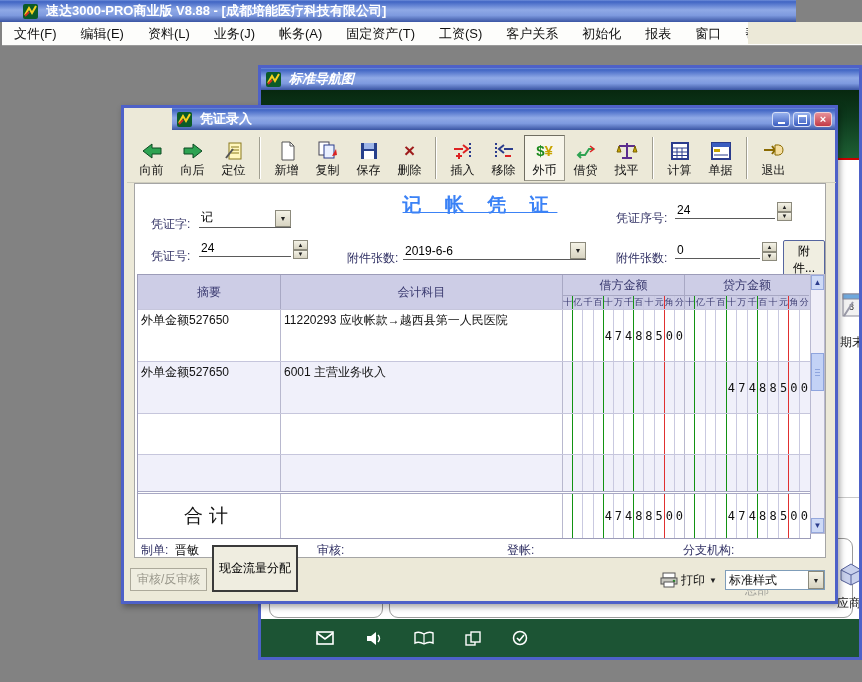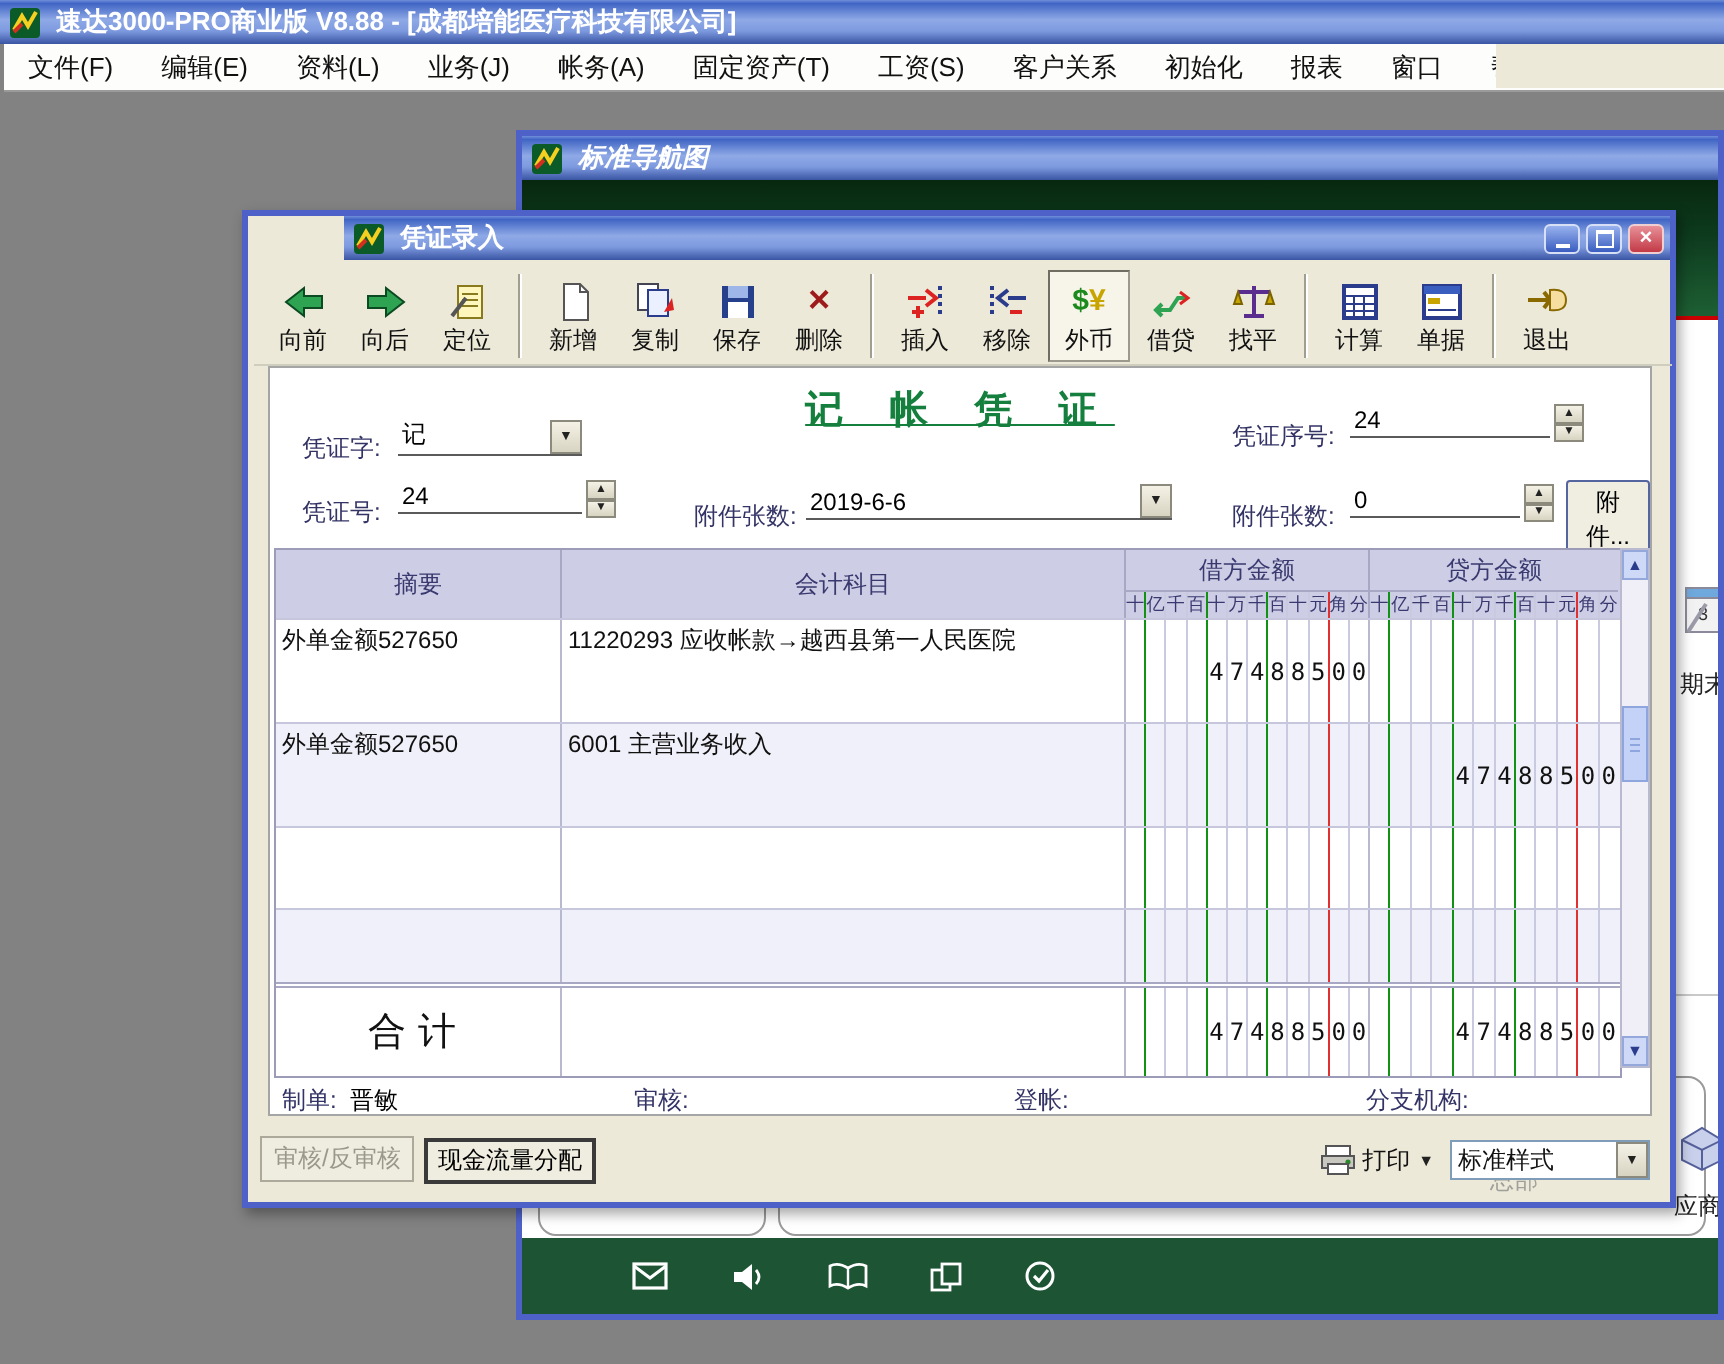--- a/index.html
+++ b/index.html
@@ -1,22 +1,22 @@
 <!DOCTYPE html>
 <html><head>
 <meta charset="utf-8">
 <style>
   html,body{margin:0;padding:0;}
   body{width:862px;height:682px;overflow:hidden;font-family:"Liberation Sans",sans-serif;}
   .desktop{position:relative;width:862px;height:682px;background:#828282;overflow:hidden;}
 
   
-  .main-titlebar{position:absolute;left:0;top:0;width:862px;height:22px;
+  .main-titlebar{position:absolute;left:0;top:0;width:778px;height:22px;
     background:linear-gradient(180deg,#6F8ED9 0%,#4065C4 8%,#8FA9E6 45%,#7E9ADF 70%,#3A55A3 100%);
-    display:flex;align-items:center;color:#fff;font-weight:bold;font-size:13px;}
+    display:flex;align-items:center;color:#fff;font-weight:bold;font-size:13px;padding-left:18px;}
   .applogo{width:15px;height:15px;margin:0 8px 0 5px;flex:0 0 auto;}
   .menubar{position:absolute;left:2px;top:22px;width:862px;height:23px;background:#FDFDFB;
     border-bottom:1px solid #9A9A9A;display:flex;align-items:center;font-size:13px;color:#111;}
   .menubar .tail{position:absolute;right:0;top:0;width:116px;height:22px;background:#ECE9D8;}
   .menu-item{padding:3px 12px;white-space:nowrap;}
 
   
   .nav-window{position:absolute;left:258px;top:65px;width:604px;height:595px;
     border:3px solid #4E61C8;box-sizing:border-box;background:#fff;}
   .nav-titlebar{height:22px;background:linear-gradient(180deg,#6F8ED9 0%,#4065C4 8%,#8FA9E6 45%,#7E9ADF 70%,#3A55A3 100%);
@@ -48,21 +48,21 @@
     border-bottom:1px solid #CFCDBE;padding-left:4px;}
   .tool-btn{width:41px;height:46px;display:flex;flex-direction:column;align-items:center;justify-content:center;
     font-size:12px;color:#111;border:1px solid transparent;box-sizing:border-box;}
   .tool-btn .tico{height:24px;display:flex;align-items:center;justify-content:center;}
   .tool-btn .tlab{line-height:14px;white-space:nowrap;}
   .tool-btn.pressed{border:1px solid #9C9A8C;border-top-color:#706E62;border-left-color:#706E62;background:#F7F5EA;}
   .tsep{width:0;border-left:1px solid #A09E90;border-right:1px solid #FFF;height:42px;margin:0 5px;}
 
   .form-panel{position:absolute;left:10px;top:75px;width:692px;height:375px;background:#fff;
     border:1px solid #A5A5A5;box-sizing:border-box;}
-  .form-title{position:absolute;left:0;top:8px;width:100%;text-align:center;color:#15803d;font-weight:bold;
+  .form-title{position:absolute;left:0;top:8px;width:100%;text-align:center;color:#3b82f6;font-weight:bold;
     font-size:19px;letter-spacing:9px;text-decoration:underline;}
   .flabel{position:absolute;font-size:12px;color:#333366;white-space:nowrap;}
   .ffield{position:absolute;border-bottom:1px solid #5A5A5A;font-size:12px;color:#000;display:flex;align-items:flex-end;}
   .ffield .val{flex:1;padding:1px 2px;}
   .ddbtn{width:16px;height:17px;background:linear-gradient(180deg,#F4F2E6,#D8D4C2);border:1px solid #8C8A7C;
     font-size:7px;color:#222;display:flex;align-items:center;justify-content:center;box-sizing:border-box;}
   .spin{display:flex;flex-direction:column;width:15px;height:19px;}
   .spin span{flex:1;background:linear-gradient(180deg,#F4F2E6,#D8D4C2);border:1px solid #8C8A7C;font-size:6px;
     color:#222;display:flex;align-items:center;justify-content:center;box-sizing:border-box;}
   .attach-btn{position:absolute;background:#F0EEE1;border:1px solid #55659F;border-radius:2px;
@@ -109,21 +109,21 @@
 
   .vfooter{position:absolute;left:0;top:358px;width:100%;font-size:12px;color:#333366;}
   .vfooter span{position:absolute;white-space:nowrap;}
   .vfooter .black{color:#000;}
   .vfooter .gray{color:#A0A09A;}
 
   .dlg-bottom{position:absolute;left:0;bottom:0;width:711px;height:43px;}
   .btn{position:absolute;background:#EFEDE0;border:1px solid #8A887A;font-size:12px;padding:2px 6px;
     font-family:"Liberation Sans",sans-serif;}
   .btn.disabled{color:#9A988C;border-color:#ACA99A;}
-  .btn.focusd{border:2px solid #3A3A3A;padding:1px 5px;}
+  .btn.focusd{border:2px solid #3A3A3A;padding:13px 5px;}
   .print-area{position:absolute;right:10px;bottom:11px;display:flex;align-items:center;font-size:12px;color:#111;}
   .style-combo{width:100px;height:20px;background:#fff;border:1px solid #7F9DB9;display:flex;align-items:center;
     box-sizing:border-box;margin-left:6px;}
   .style-combo .val{flex:1;padding-left:3px;}
   .darr{font-size:8px;margin:0 2px 0 4px;color:#222;}
 </style>
 </head>
 <body>
 
 <div class="desktop">

